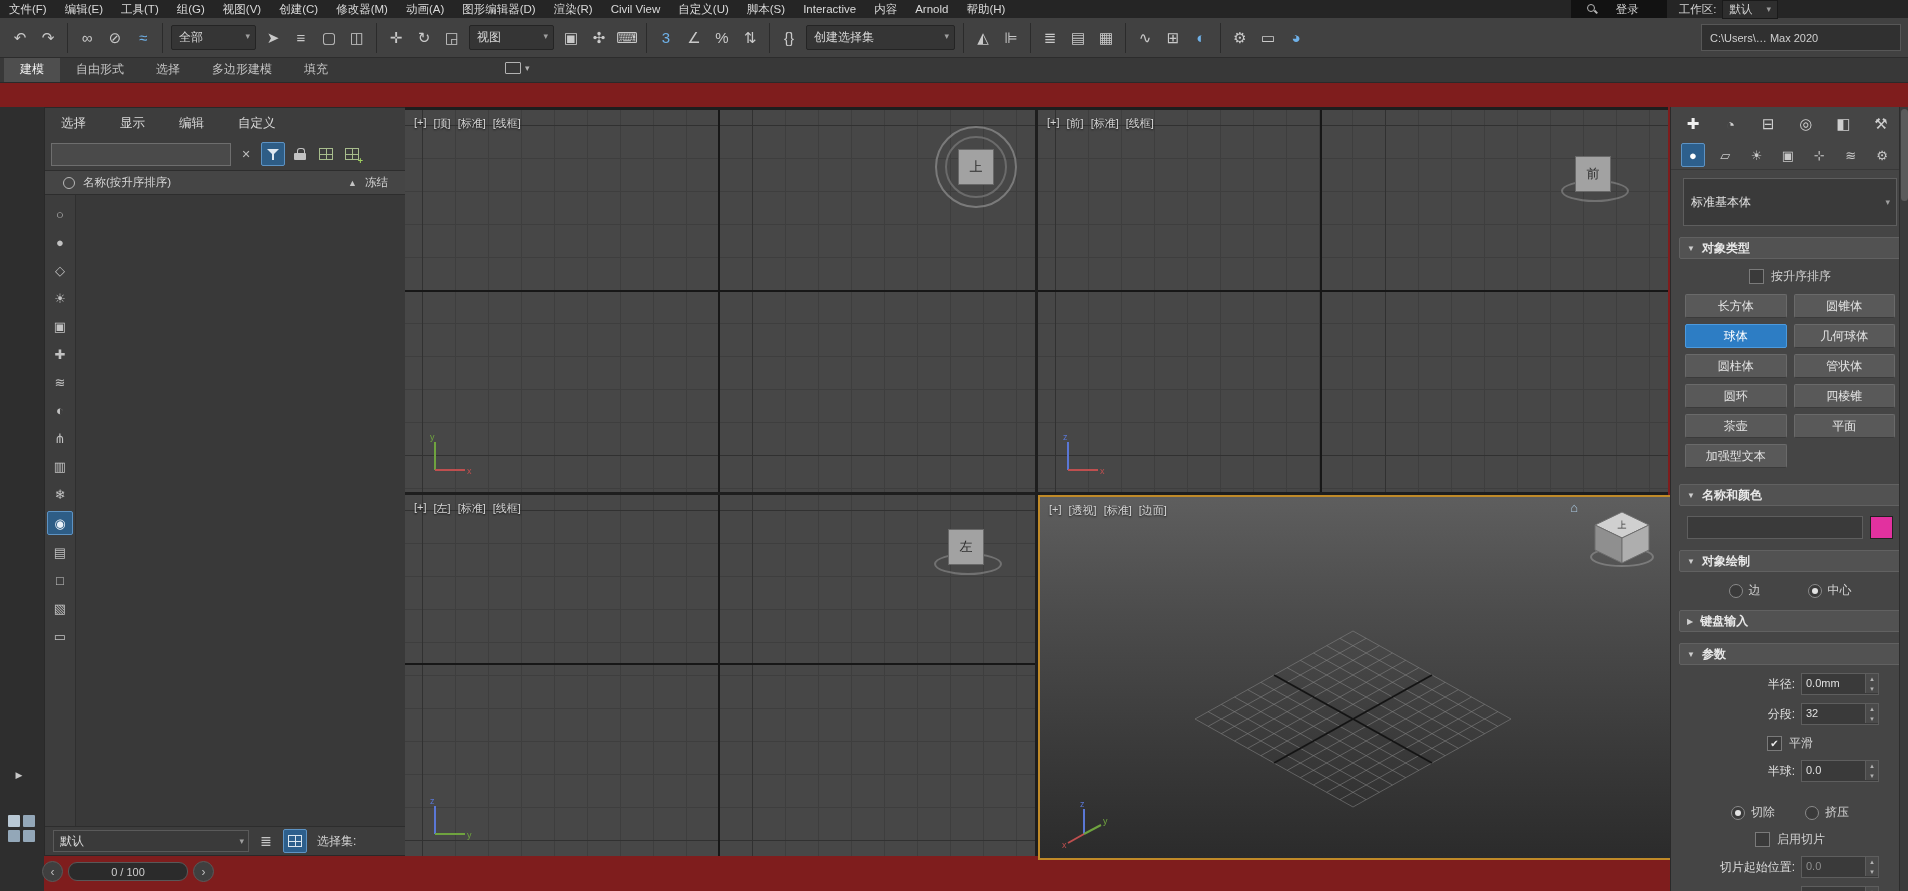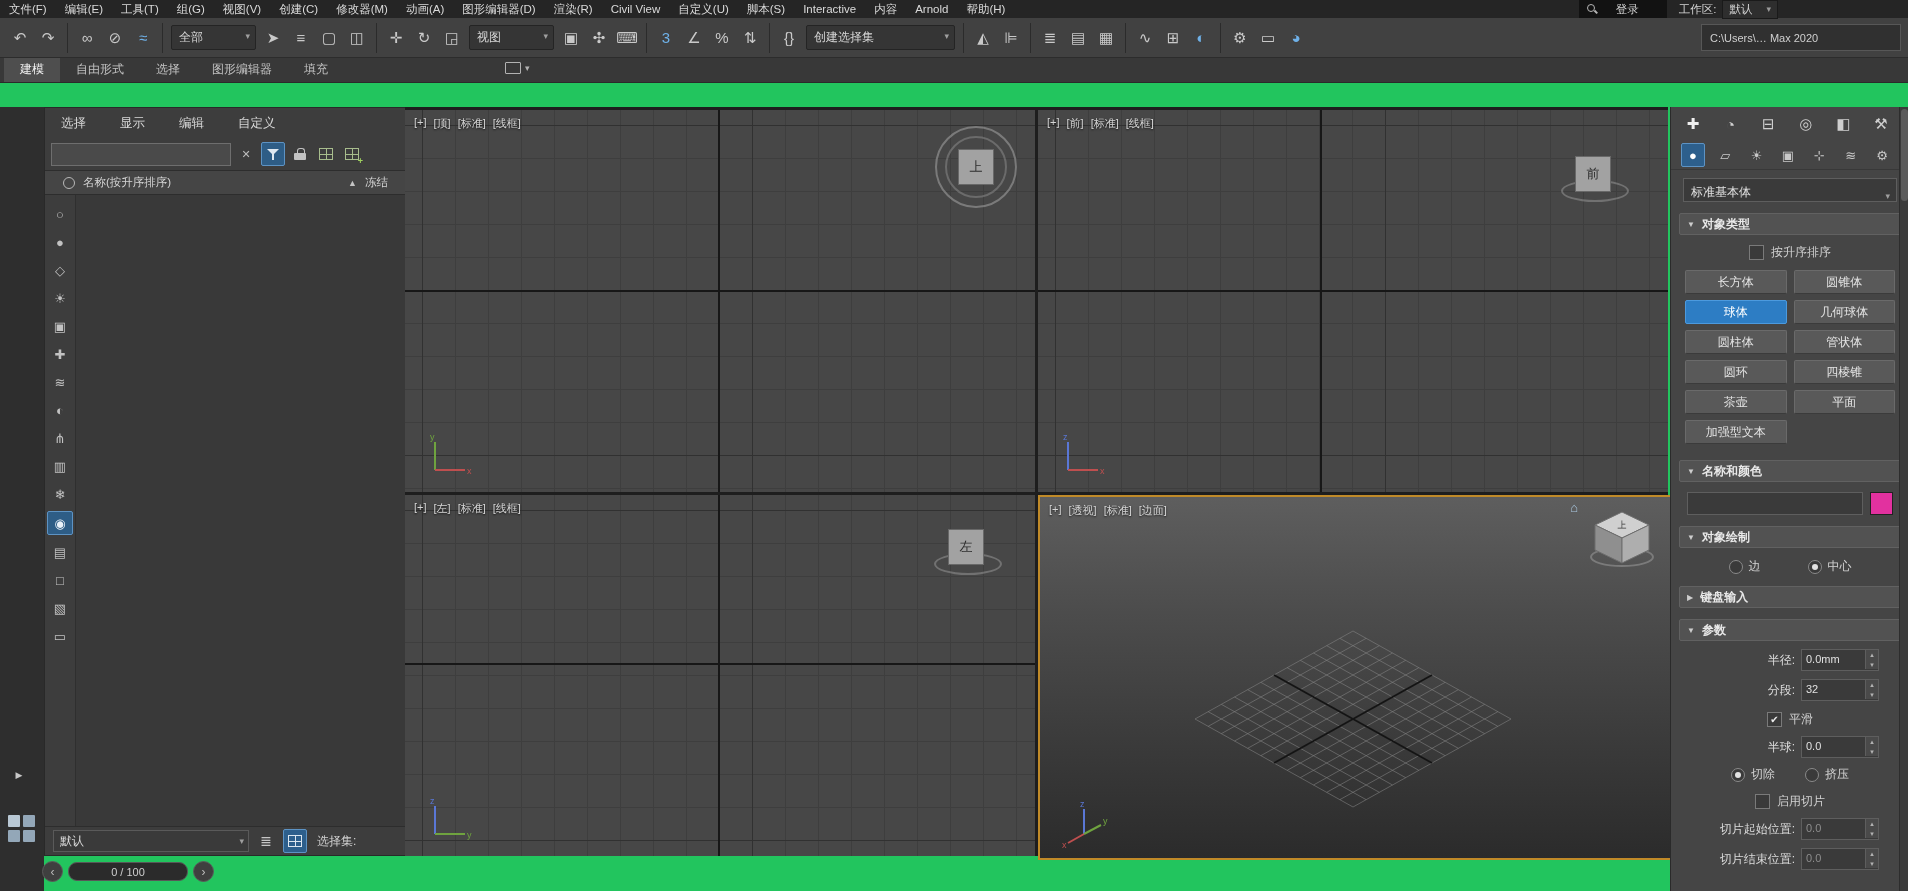--- a/index.html
+++ b/index.html
@@ -1,25 +1,25 @@
 <!DOCTYPE html>
 <html><head>
 <meta charset="utf-8">
 <style>
   html,body{margin:0;padding:0;background:#1d1d1d}
-  .app{position:relative;width:1908px;height:891px;background:#22c55e;overflow:hidden;
+  .app{position:relative;width:1908px;height:891px;background:#7f1d1d;overflow:hidden;
        font-family:"Liberation Sans","DejaVu Sans",sans-serif;font-size:12px;color:#d2d2d2;
        -webkit-font-smoothing:antialiased}
 
   
   .menubar{position:absolute;left:0;top:0;right:0;height:18px;background:#252525;display:flex;align-items:center;z-index:30}
   .menus{display:flex;height:100%}
   .menu-item{padding:0 9px;display:flex;align-items:center;font-size:11.5px;color:#dadada;white-space:nowrap}
   .menubar-right{margin-left:auto;display:flex;align-items:center;gap:12px;padding-right:130px}
-  .login{display:flex;align-items:center;gap:18px;background:#121212;height:18px;padding:0 28px 0 8px;font-size:11.5px}
+  .login{display:flex;align-items:center;gap:18px;background:#121212;height:18px;padding:0 28px 0 16px;font-size:11.5px}
   .mag{width:11px;height:11px;position:relative;display:inline-block}
   .mag::before{content:"";position:absolute;left:0;top:0;width:6px;height:6px;border:1.5px solid #b5b5b5;border-radius:50%}
   .mag::after{content:"";position:absolute;left:7px;top:7px;width:4px;height:1.5px;background:#b5b5b5;transform:rotate(45deg)}
   .ws{display:flex;align-items:center;gap:6px;font-size:11.5px}
   .ws-box{display:flex;align-items:center;gap:14px;padding:1px 6px;background:#2e2e2e;border:1px solid #1a1a1a}
   .ws-box::after{content:"▾";font-size:9px;color:#9a9a9a}
 
   
   .toolbar{position:absolute;left:0;top:18px;right:0;height:39px;background:#414141;border-bottom:1px solid #2c2c2c;
            display:flex;align-items:center;padding-left:6px;z-index:25}
@@ -139,22 +139,22 @@
   
   .cmdpanel{position:absolute;left:1670px;top:107px;width:238px;bottom:0;background:#454545;border-left:1px solid #2a2a2a;overflow:hidden}
   .cmd-scroll{position:absolute;right:0;top:0;bottom:0;width:9px;background:#3b3b3b;border-left:1px solid #2d2d2d}
   .cmd-thumb{position:absolute;left:1px;right:1px;top:2px;height:92px;background:#5b5b5b;border-radius:4px}
   .cmd-tabs{display:flex;align-items:center;height:34px;padding:0 16px 0 10px;justify-content:space-between}
   .cmd-tab{width:24px;height:24px;display:flex;align-items:center;justify-content:center;font-size:15px;color:#cfcfcf;border-radius:2px}
   .cmd-tab.active{color:#efefef}
   .cmd-cats{display:flex;align-items:center;height:28px;padding:0 16px 0 10px;justify-content:space-between;border-bottom:1px solid #383838}
   .cmd-cat{width:22px;height:22px;display:flex;align-items:center;justify-content:center;font-size:13px;color:#c9c9c9;border-radius:2px}
   .cmd-cat.active{background:#2d5f8c;border:1px solid #5d93c4;color:#fff}
-  .cmd-dropdown{margin:8px 12px 0;height:22px;background:#3a3a3a;border:1px solid #5e5e5e;display:flex;align-items:flex-end;
-                padding:0 7px;position:relative;font-size:12px;color:#e0e0e0}
+  .cmd-dropdown{margin:8px 12px 0;height:22px;background:#3a3a3a;border:1px solid #5e5e5e;display:flex;align-items:center;
+                padding:12px 7px;position:relative;font-size:12px;color:#e0e0e0}
   .cmd-dropdown::after{content:"▾";position:absolute;right:6px;font-size:9px;color:#9f9f9f}
   .rollout{margin:11px 8px 0}
   .rollout-header{height:20px;background:#525252;border:1px solid #616161;border-radius:2px;display:flex;align-items:center;
                   gap:7px;padding:0 7px;font-weight:bold;font-size:12px;color:#e8e8e8}
   .rarrow{font-size:8px;color:#cdcdcd}
   .autogrid-row{display:flex;align-items:center;justify-content:center;gap:7px;margin-top:9px;font-size:12px}
   .cb{width:13px;height:13px;background:#3a3a3a;border:1px solid #7a7a7a;display:inline-flex;align-items:center;justify-content:center;flex:none}
   .cb.checked::after{content:"✔";font-size:10px;color:#ececec}
   .obj-buttons{display:grid;grid-template-columns:1fr 1fr;gap:6px 7px;margin:9px 6px 16px}
   .obj-btn{height:22px;background:#595959;border:1px solid #6a6a6a;border-bottom-color:#3b3b3b;border-radius:2px;
@@ -170,21 +170,21 @@
   .opt{display:flex;align-items:center;gap:6px}
   .param-row{display:flex;align-items:center;justify-content:flex-end;gap:6px;margin:8px 22px 0 0;font-size:12px}
   .p-label{color:#dcdcdc}
   .spin{width:76px;height:20px;background:#3a3a3a;border:1px solid #5e5e5e;display:flex;align-items:flex-start}
   .spin-val{flex:1;padding:3px 4px 0;font-size:11px;color:#e0e0e0;white-space:nowrap;overflow:hidden}
   .spin.dim .spin-val{color:#8d8d8d}
   .spin-arrows{width:12px;border-left:1px solid #5e5e5e;display:flex;flex-direction:column;background:#4a4a4a}
   .spin-arrows::before{content:"▴";flex:1;font-size:7px;line-height:10px;text-align:center;color:#b2b2b2}
   .spin-arrows::after{content:"▾";flex:1;font-size:7px;line-height:9px;text-align:center;color:#b2b2b2}
   .center-row{display:flex;align-items:center;justify-content:center;gap:7px;margin-top:10px;font-size:12px}
-  .chop-row{display:flex;align-items:center;justify-content:center;gap:30px;margin-top:8px;font-size:12px}
+  .chop-row{display:flex;align-items:center;justify-content:center;gap:30px;margin-top:22px;font-size:12px}
 
   
   .time-wrap{position:absolute;left:42px;top:861px;display:flex;align-items:center;gap:5px;z-index:10}
   .t-arrow{width:19px;height:19px;border-radius:50%;background:#3f3f3f;border:1px solid #5a5a5a;display:flex;
            align-items:center;justify-content:center;color:#bdbdbd;font-size:12px;line-height:1}
   .t-prev::before{content:"‹"}
   .t-next::before{content:"›"}
   .time-pill{width:118px;height:17px;background:#2b2b2b;border:1px solid #585858;border-radius:9px;display:flex;
              align-items:center;justify-content:center;font-size:11px;color:#cfcfcf}
 </style>
@@ -446,21 +446,21 @@
   <div class="ribbon-tab active">
         <span>建模</span>
       </div>
       <div class="ribbon-tab">
         <span>自由形式</span>
       </div>
       <div class="ribbon-tab">
         <span>选择</span>
       </div>
       <div class="ribbon-tab">
-        <span>图形编辑器</span>
+        <span>多边形建模</span>
       </div>
       <div class="ribbon-tab">
         <span>填充</span>
       </div>
     </div>
   <div class="ribbon-toggle">
       <span class="monitor"></span>
     </div>
 
   <div class="left-strip">

